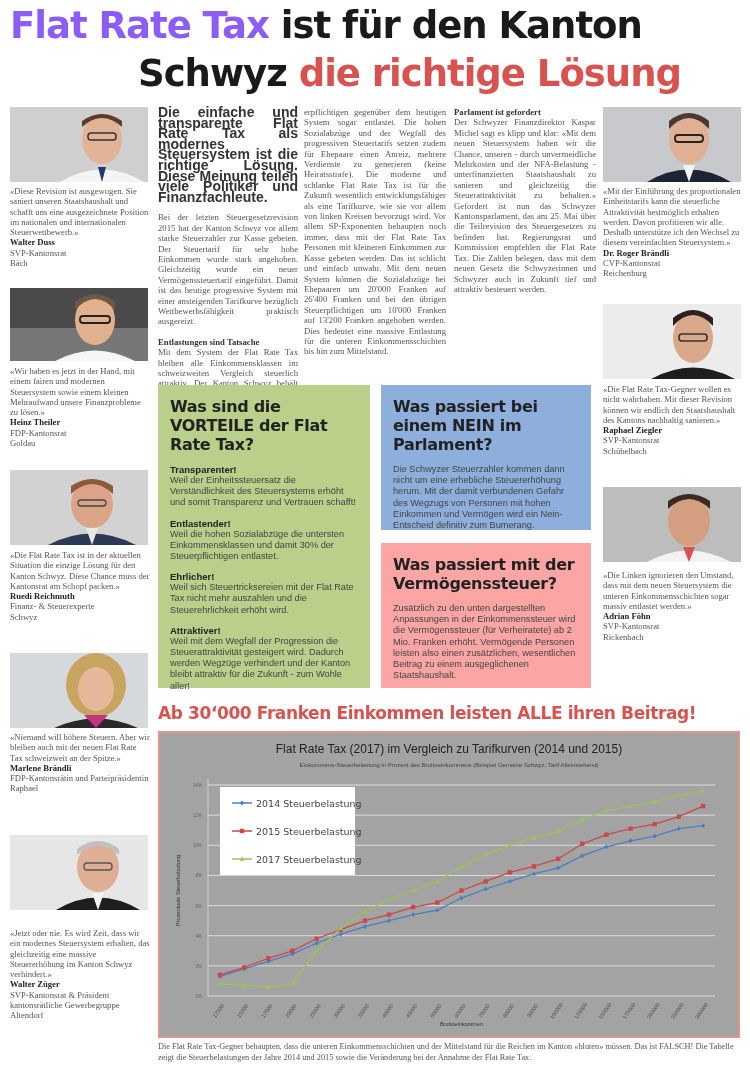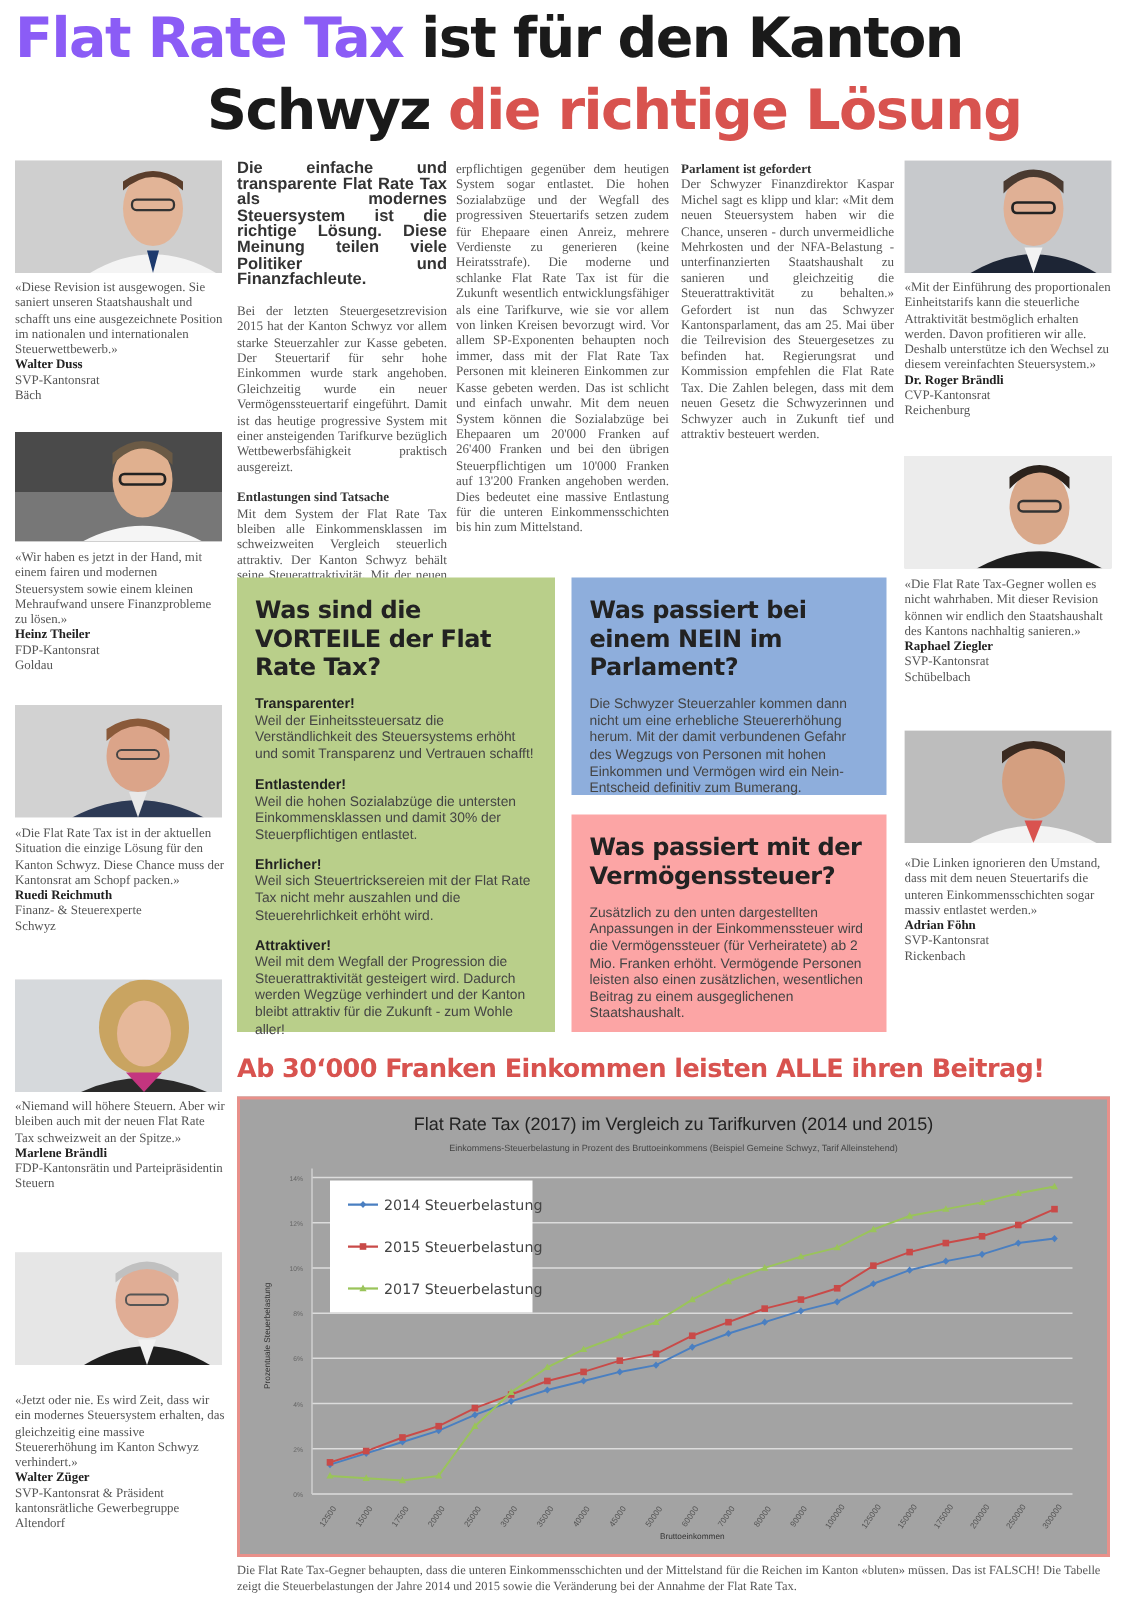--- a/index.html
+++ b/index.html
@@ -15,21 +15,21 @@
 
   .portrait { position: absolute; background: #d9d9d9; overflow: hidden; }
   .portrait svg { width: 100%; height: 100%; display: block; }
 
   .testimonial { position: absolute; font-size: 8.6px; line-height: 10.3px; color: #555; }
   .testimonial .q { display: block; }
   .testimonial .name { display: block; font-weight: bold; color: #222; }
   .testimonial .role { display: block; }
 
   .col { position: absolute; font-size: 8.7px; line-height: 10.4px; color: #555; text-align: justify; }
-  .col .lead { font-family: "Liberation Sans", sans-serif; font-weight: bold; color: #333; font-size: 11px; line-height: 10.6px; display: block; margin-bottom: 10px; }
+  .col .lead { font-family: "Liberation Sans", sans-serif; font-weight: bold; color: #333; font-size: 14px; line-height: 10.6px; display: block; margin-bottom: 10px; }
   .col .sub { font-weight: bold; color: #333; display: block; }
   .col p { margin-bottom: 10px; }
 
   .box { position: absolute; font-family: "Liberation Sans", sans-serif; padding: 12px 12px; }
   .box h2 { font-family: "DejaVu Sans", sans-serif; font-weight: bold; font-size: 16px; line-height: 19px; color: #222; margin-bottom: 10px; letter-spacing: -0.3px; }
   .box h3 { font-size: 9.5px; font-weight: bold; color: #222; line-height: 11px; }
   .box p { font-size: 9.2px; line-height: 11.2px; color: #444; margin-bottom: 9px; }
   #box-vorteile { left: 158px; top: 385px; width: 212px; height: 303px; background: #b9cf8a; }
   #box-nein { left: 381px; top: 385px; width: 210px; height: 145px; background: #8eaedc; }
   #box-verm { left: 381px; top: 543px; width: 210px; height: 145px; background: #fca5a5; }
@@ -109,21 +109,21 @@
       <ellipse cx="86" cy="32" rx="30" ry="32" fill="#c9a461"></ellipse>
       <ellipse cx="86" cy="36" rx="18" ry="22" fill="#e6b89a"></ellipse>
       <path d="M44 75 Q86 56 128 75Z" fill="#2a2a2a"></path>
       <path d="M74 62 L86 75 L98 62Z" fill="#c4357f"></path>
     </svg>
 </div>
 <div class="testimonial" style="left:10px;top:732px;width:140px">
   <span class="q">«Niemand will höhere Steuern. Aber wir bleiben auch mit der neuen Flat Rate Tax schweizweit an der Spitze.»</span>
   <span class="name">Marlene Brändli</span>
   <span class="role">FDP-Kantonsrätin und Parteipräsidentin</span>
-  <span class="role">Steuern</span>
+  <span class="role">Raphael</span>
 </div>
 
 <div class="portrait" style="left:10px;top:835px;width:138px;height:75px">
   <svg viewBox="0 0 138 75">
       <rect width="138" height="75" fill="#e6e6e6"></rect>
       <ellipse cx="88" cy="32" rx="21" ry="25" fill="#e0ad95"></ellipse>
       <path d="M67 20 Q88 2 109 20 L109 14 Q88 -2 67 14Z" fill="#c0c0c0"></path>
       <rect x="74" y="28" width="28" height="7" rx="3" fill="none" stroke="#555" stroke-width="1.3"></rect>
       <path d="M46 75 Q88 50 130 75Z" fill="#1e1e1e"></path>
       <path d="M82 58 L88 75 L94 58Z" fill="#f2f2f2"></path>
@@ -186,21 +186,21 @@
 <div class="portrait" style="left:603px;top:487px;width:138px;height:75px">
   <svg viewBox="0 0 138 75">
       <rect width="138" height="75" fill="#bdbdbd"></rect>
       <ellipse cx="86" cy="34" rx="21" ry="25" fill="#d49f80"></ellipse>
       <path d="M65 22 Q86 2 107 22 L107 14 Q86 0 65 14Z" fill="#3a2a20"></path>
       <path d="M44 75 Q86 52 128 75Z" fill="#f3f3f3"></path>
       <path d="M80 60 L86 75 L92 60Z" fill="#d9534f"></path>
     </svg>
 </div>
 <div class="testimonial" style="left:603px;top:570px;width:142px">
-  <span class="q">«Die Linken ignorieren den Umstand, dass mit dem neuen Steuertarifs die unteren Einkommensschichten sogar massiv entlastet werden.»</span>
+  <span class="q">«Die Linken ignorieren den Umstand, dass mit dem neuen Steuersystem die unteren Einkommensschichten sogar massiv entlastet werden.»</span>
   <span class="name">Adrian Föhn</span>
   <span class="role">SVP-Kantonsrat</span>
   <span class="role">Rickenbach</span>
 </div>
 
 <div class="box" id="box-vorteile">
   <h2>Was sind die VORTEILE der Flat Rate Tax?</h2>
   <h3>Transparenter!</h3>
   <p>Weil der Einheitssteuersatz die Verständlichkeit des Steuersystems erhöht und somit Transparenz und Vertrauen schafft!</p>
   <h3>Entlastender!</h3>

